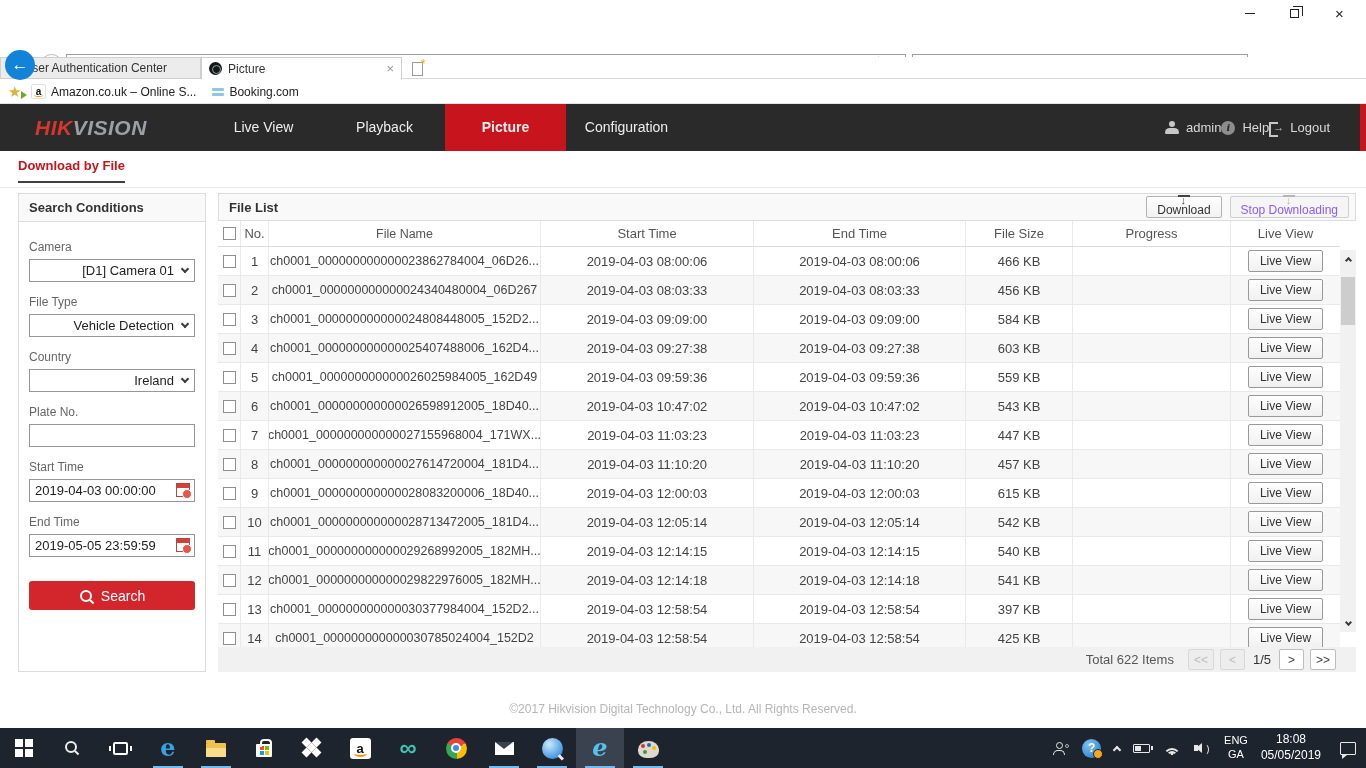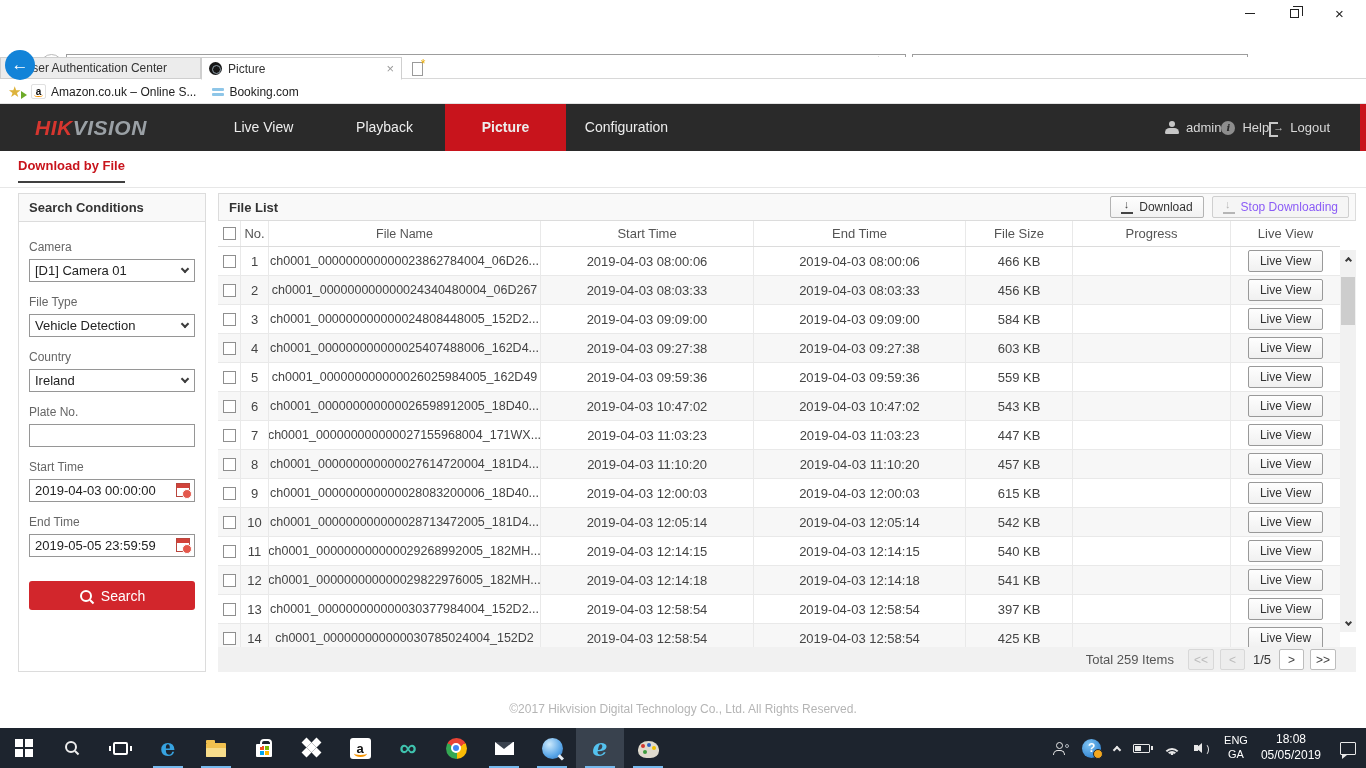--- a/index.html
+++ b/index.html
@@ -79,35 +79,35 @@
   
   #subtabrow{position:absolute;top:151px;left:0;width:1366px;height:37px;background:#fff;border-bottom:1px solid #e7e7e7;}
   .subtab{position:absolute;left:18px;top:7px;color:#c8141c;font-size:13px;font-weight:bold;padding-bottom:8px;border-bottom:2px solid #404040;}
 
   
   #search-panel{position:absolute;left:18px;top:193px;width:188px;height:479px;border:1px solid #dcdcdc;background:#fff;}
   .panel-head{height:28px;line-height:27px;border-bottom:1px solid #dcdcdc;background:#f9f9f9;font-size:13px;font-weight:bold;color:#333;padding-left:10px;}
   .form{padding:8px 10px;}
   .f-label{font-size:12px;color:#666;margin-top:13px;margin-bottom:5px;}
   .f-label:first-child{margin-top:10px;}
-  .selbox{position:relative;height:23px;border:1px solid #969696;background:#fff;font-size:13px;color:#222;line-height:21px;padding:0 20px 0 5px;white-space:nowrap;overflow:hidden;cursor:pointer;}
+  .selbox{position:relative;height:23px;border:1px solid #969696;background:#fff;font-size:13px;color:#222;line-height:21px;padding:0 20px 0 5px;white-space:nowrap;overflow:hidden;cursor:pointer;text-align:right;}
   .selbox .chev{position:absolute;right:6px;top:6px;}
   .chev{display:inline-block;width:6px;height:6px;border-right:2px solid #3c3c3c;border-bottom:2px solid #3c3c3c;transform:rotate(45deg);}
   .txtbox{position:relative;height:23px;border:1px solid #969696;background:#fff;font-size:13px;color:#222;line-height:21px;padding:0 22px 0 5px;}
   .calico{position:absolute;right:4px;top:3px;width:14px;height:14px;border:1px solid #b8453c;background:#fff;}
   .calico::before{content:"";position:absolute;top:0;left:0;right:0;height:4px;background:#d2423a;}
   .calico::after{content:"";position:absolute;right:-3px;bottom:-3px;width:8px;height:8px;border-radius:50%;background:#e4574b;border:1px solid #fff;}
   .search-btn{margin-top:24px;width:100%;height:29px;background:#d2262c;border:none;border-radius:3px;color:#fff;font-size:14px;display:flex;align-items:center;justify-content:center;gap:8px;cursor:pointer;}
   .search-btn .mag{color:#fff;width:14px;height:14px;}
 
   
   #filelist-panel{position:absolute;left:218px;top:193px;width:1138px;height:479px;background:#fff;}
   .fl-head{height:28px;border:1px solid #dcdcdc;background:#f9f9f9;display:flex;align-items:center;padding:0 6px 0 10px;}
   .fl-title{flex:1;font-size:13px;font-weight:bold;color:#333;}
-  .fl-btn{height:22px;border:1px solid #b3b3b3;border-radius:2px;background:linear-gradient(#fefefe,#f2f2f2);font-size:12px;color:#333;display:inline-flex;align-items:center;gap:6px;padding:0 10px;margin-left:8px;cursor:pointer;}
+  .fl-btn{height:22px;border:1px solid #b3b3b3;border-radius:2px;background:linear-gradient(#fefefe,#f2f2f2);font-size:12px;color:#333;display:inline-flex;align-items:center;gap:6px;padding:0 10px;margin-left:8px;cursor:pointer;flex-direction:column;}
   .fl-btn.disabled{color:#8b5cf6;background:#f5f5f5;border-color:#cfcfcf;cursor:default;}
   .dlico{display:inline-block;position:relative;width:12px;height:13px;color:#444;}
   .dlico::before{content:"\2193";position:absolute;top:-2px;left:2.5px;font-size:11px;font-weight:bold;line-height:11px;}
   .dlico::after{content:"";position:absolute;bottom:0;left:0;width:12px;height:2px;background:currentColor;}
   .fl-btn.disabled .dlico{color:#b5b5b5;}
   .table{position:absolute;left:0;top:28px;width:1122px;}
   .tr{display:flex;height:29px;border-bottom:1px solid #e9e9e9;background:#fff;}
   .thead .tr{height:26px;border-bottom:1px solid #dcdcdc;background:#fff;}
   .td{display:flex;align-items:center;justify-content:center;font-size:13px;color:#444;border-left:1px solid #e9e9e9;overflow:hidden;white-space:nowrap;padding:0 3px;}
   .td:first-child{border-left:none;}
@@ -578,21 +578,21 @@
       <span class="sb-arrow up">
           <i class="chev"></i>
         </span>
       <span class="sb-thumb"></span>
       <span class="sb-arrow down">
           <i class="chev"></i>
         </span>
     </div>
 
     <div class="pagebar">
-      <span class="pg-total">Total 259 Items</span>
+      <span class="pg-total">Total 622 Items</span>
       <span class="pgbtn disabled">&lt;&lt;</span>
       <span class="pgbtn disabled">&lt;</span>
       <span class="pg-current">1/5</span>
       <span class="pgbtn">&gt;</span>
       <span class="pgbtn">&gt;&gt;</span>
     </div>
   </div>
 
   <div class="footer-copy">©2017 Hikvision Digital Technology Co., Ltd. All Rights Reserved.</div>
 

